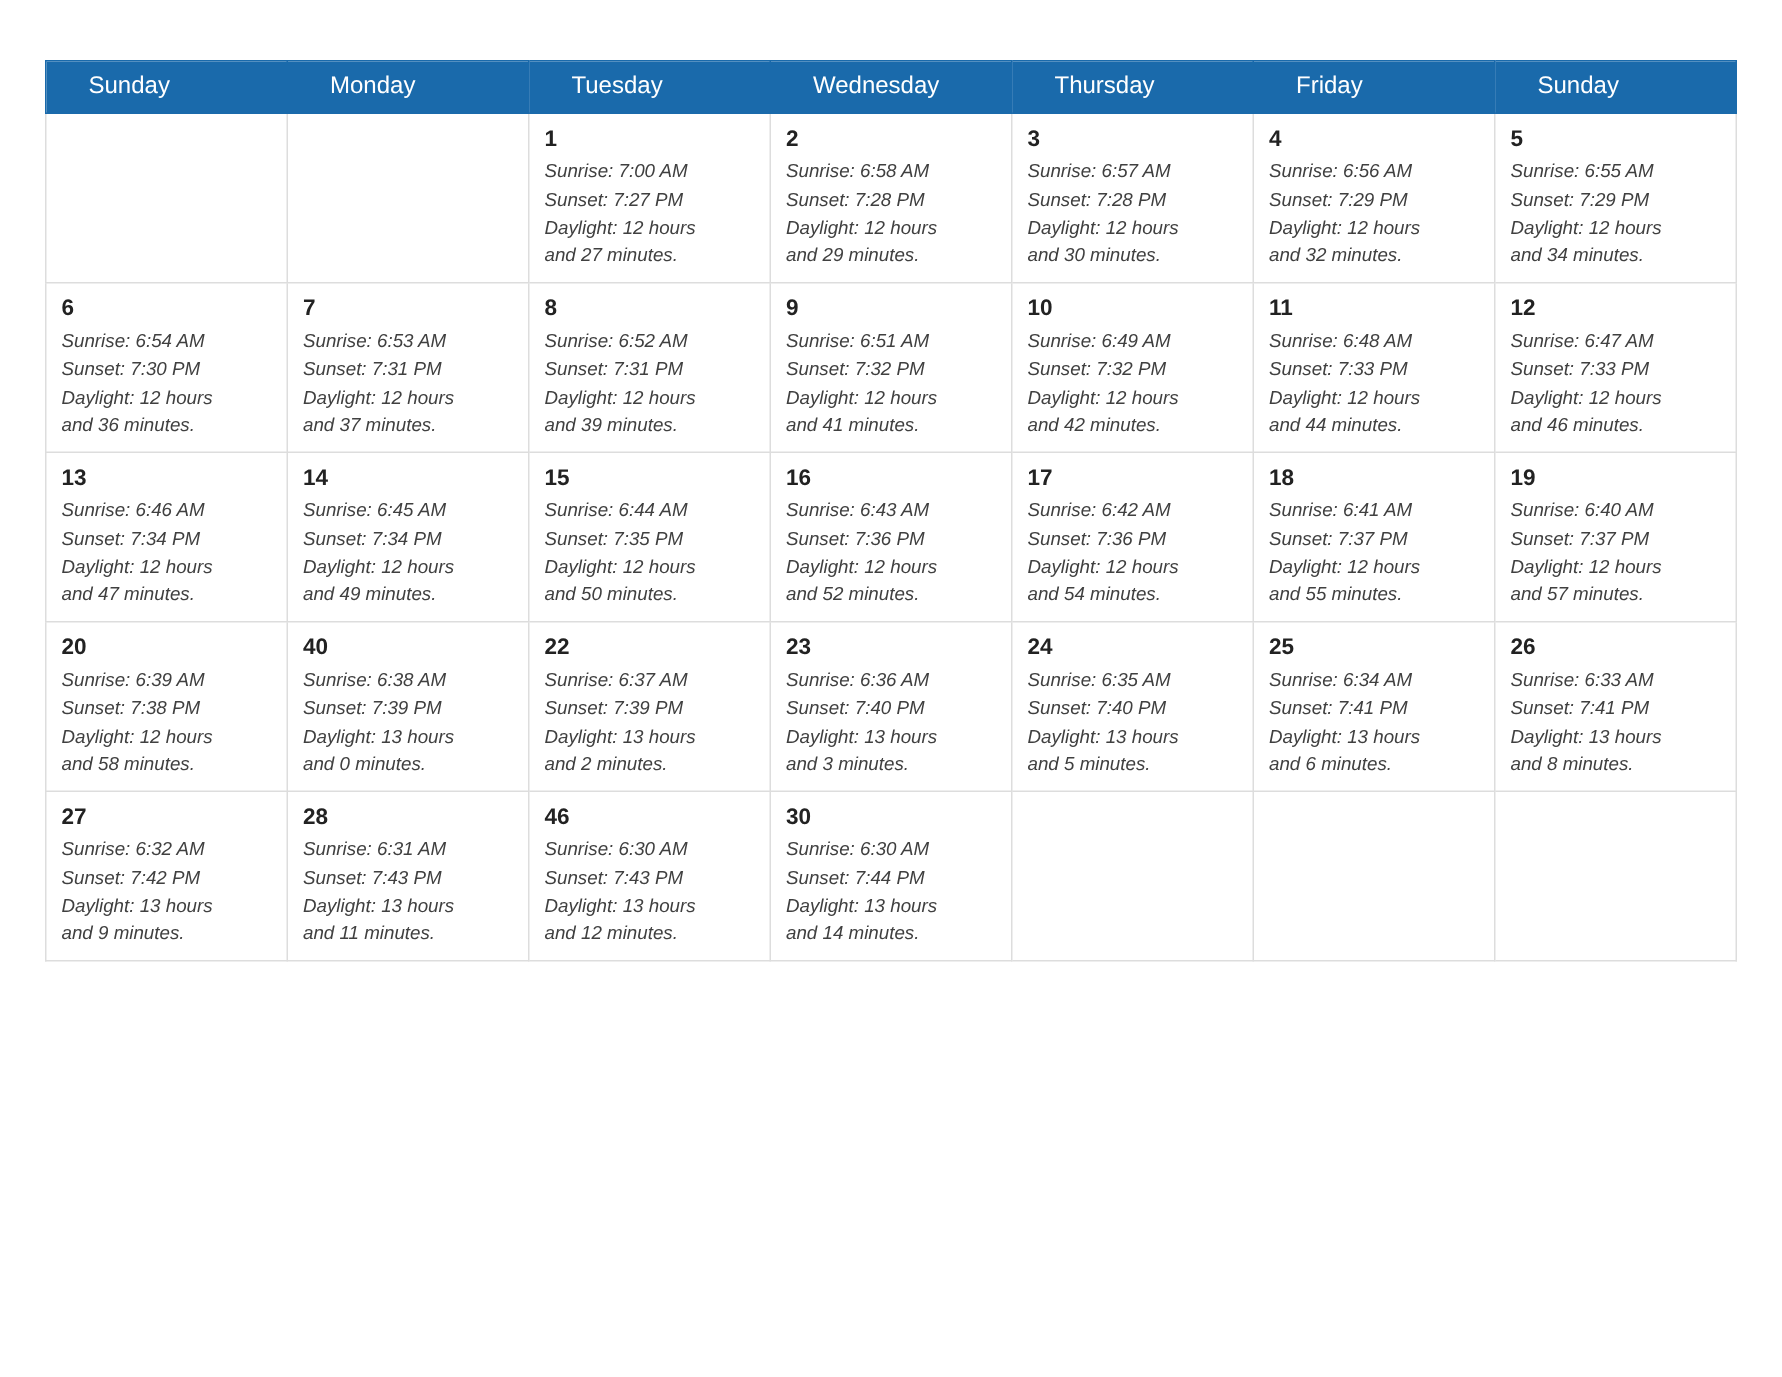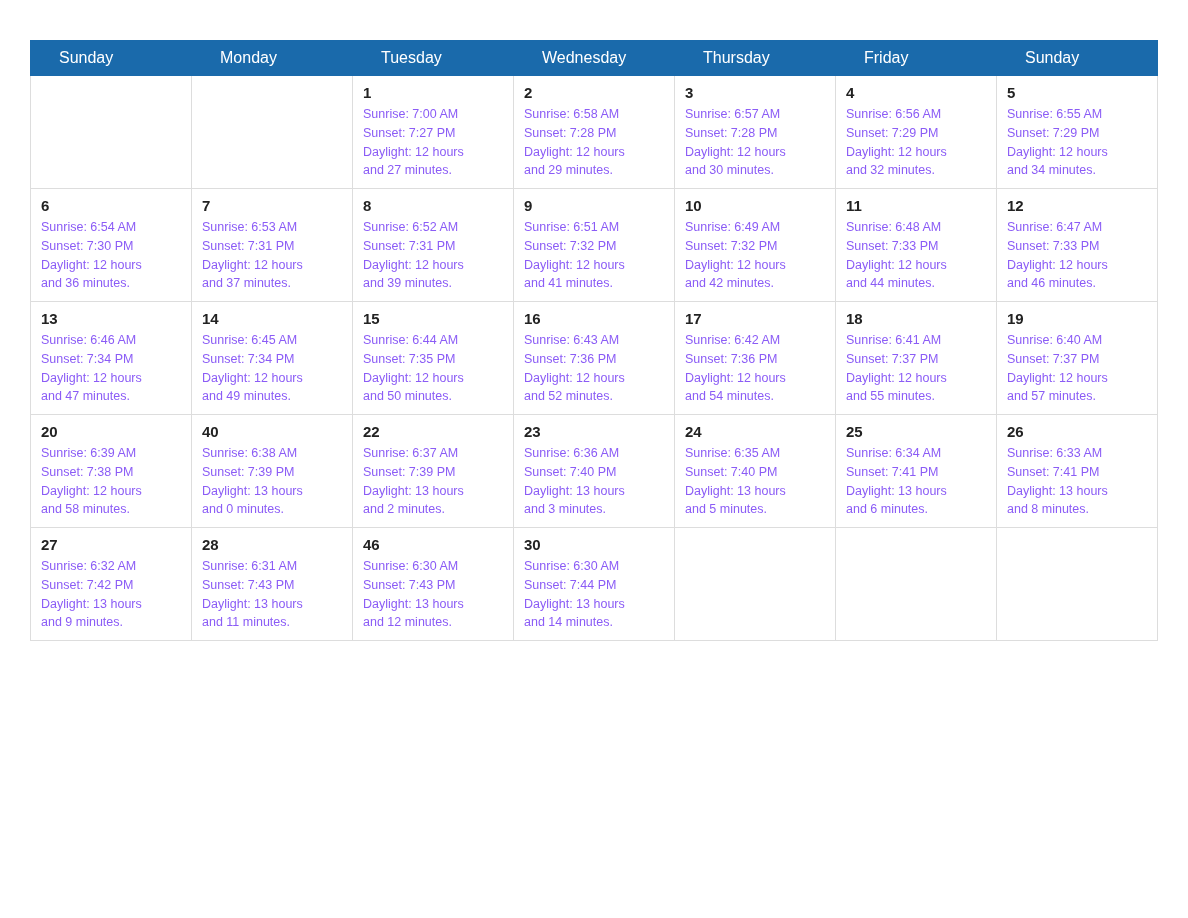--- a/index.html
+++ b/index.html
@@ -59,22 +59,23 @@
       color: #333;
     }
     .day-number {
       font-size: 15px;
       font-weight: bold;
       color: #222;
       margin-bottom: 4px;
     }
     .day-info {
       font-size: 12.5px;
-      color: #8b5cf6;
+      color: #404040;
       line-height: 1.5;
+      font-style: italic;
     }
     .empty-cell {
       background: #fff;
     }
     
     .logo-wrapper {
       display: flex;
       align-items: center;
     }
   </style>

